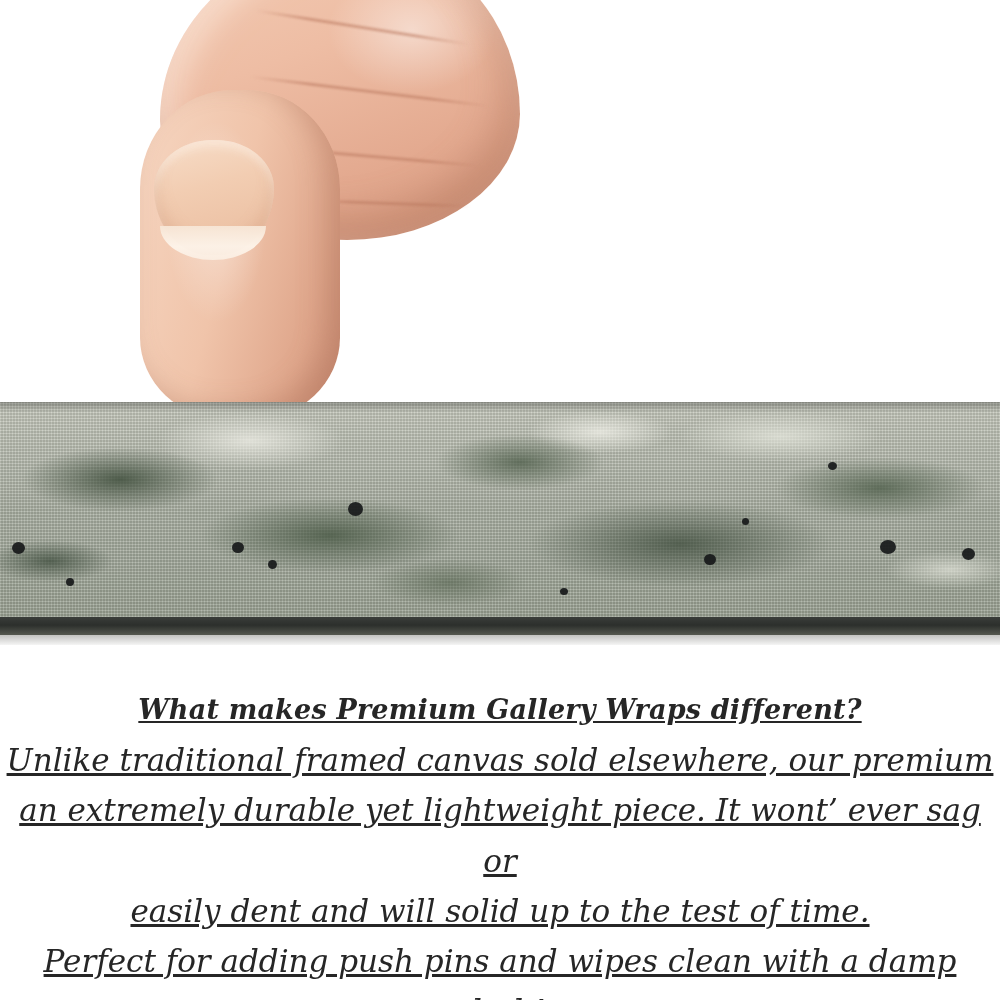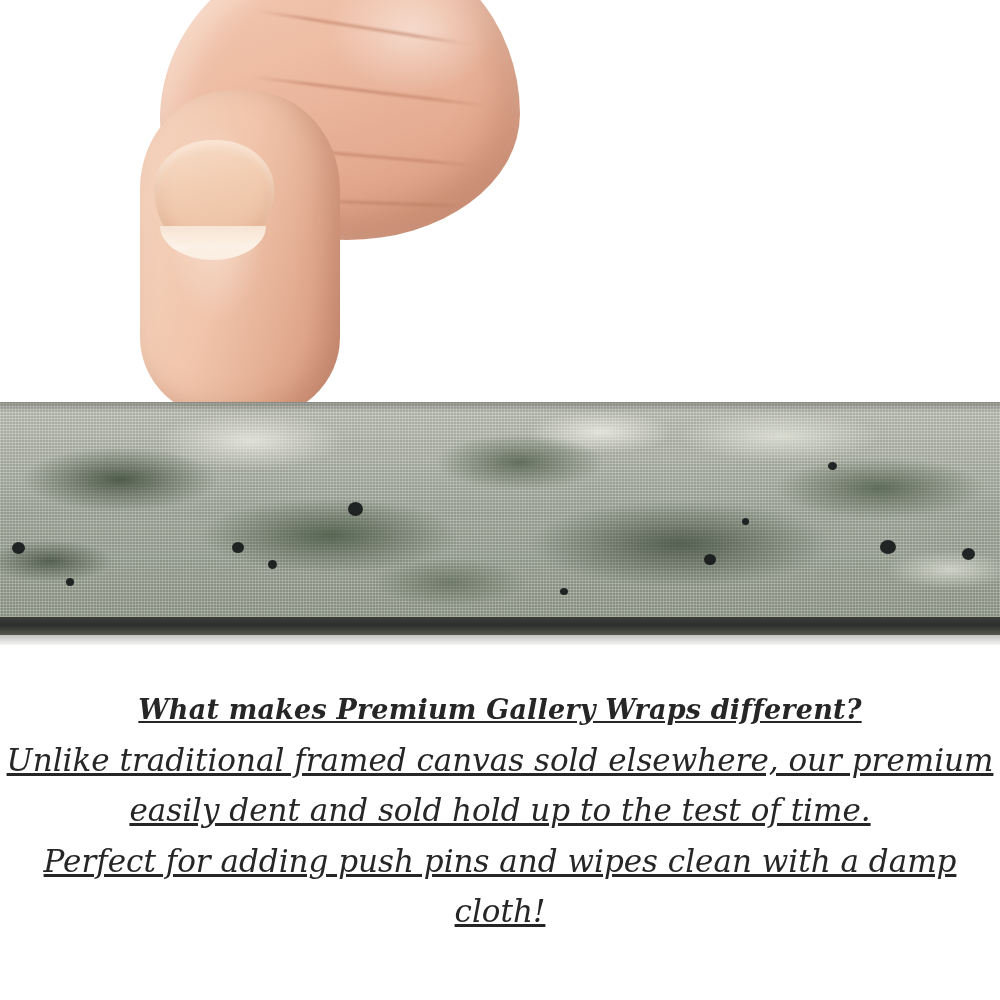--- a/index.html
+++ b/index.html
@@ -224,18 +224,19 @@
       <div class="wrap-edge"></div>
       <div class="wrap-shadow"></div>
     </div>
 
   </div>
 
   <div class="caption">
     <div class="caption-title">What makes Premium Gallery Wraps different?</div>
     <div class="caption-body">
       <p>Unlike traditional framed canvas sold elsewhere, our premium</p>
-      <p>easily dent and sold hold up to the test of time.</p>
+      <p>an extremely durable yet lightweight piece. It wont’ ever sag or</p>
+      <p>easily dent and will solid up to the test of time.</p>
       <p>Perfect for adding push pins and wipes clean with a damp cloth!</p>
     </div>
   </div>
 
 </div>
 
 </body></html>

